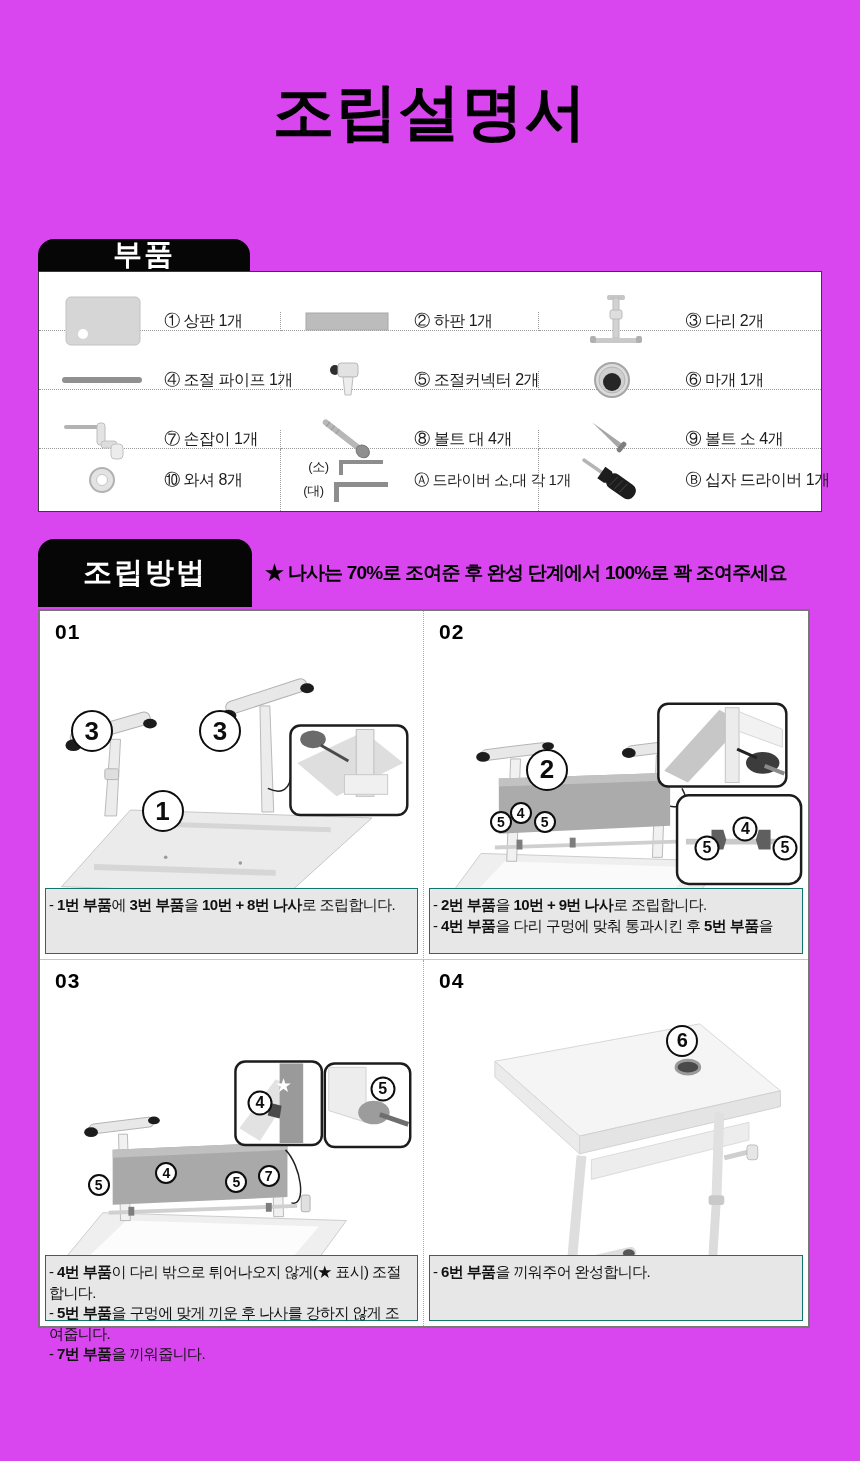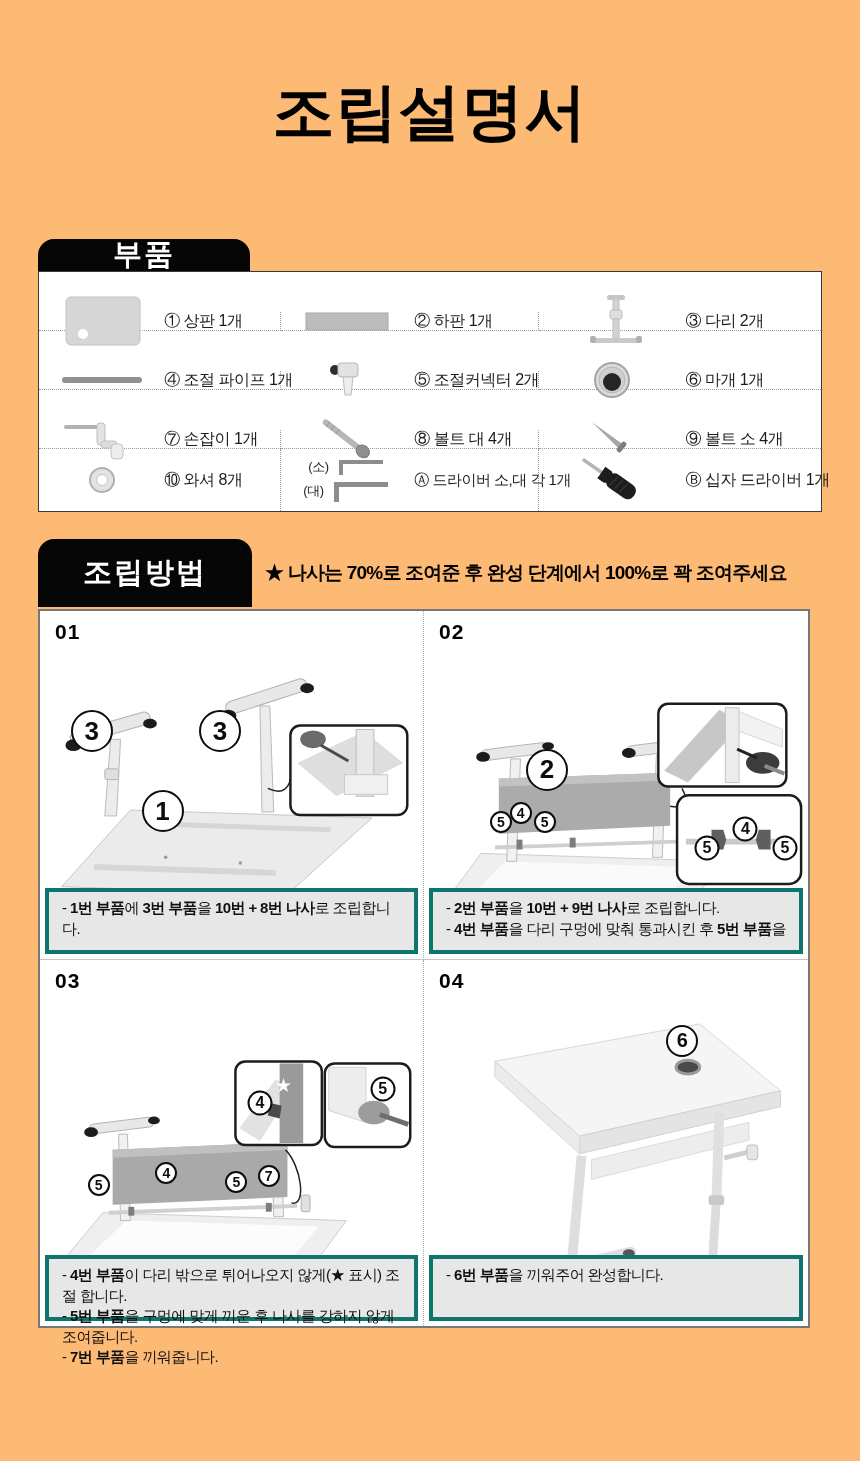--- a/index.html
+++ b/index.html
@@ -1,16 +1,16 @@
 <!DOCTYPE html>
 <html><head>
 <meta charset="utf-8">
 <style>
   html,body{margin:0;padding:0;background:#fff;}
-  .page{position:relative;width:860px;height:1461px;background:#fdba74;overflow:hidden;
+  .page{position:relative;width:860px;height:1461px;background:#d946ef;overflow:hidden;
         font-family:"Liberation Sans", sans-serif;color:#000;}
   
   .title{padding-top:76px;text-align:center;font-size:62px;font-weight:900;letter-spacing:1px;line-height:1.15;}
   
   .tab{height:32px;background:#060606;border-radius:16px 16px 0 0;color:#fff;
        display:flex;align-items:center;justify-content:center;font-size:29px;font-weight:800;letter-spacing:2px;}
   
   .parts-wrap{margin:92px 38px 0 38px;}
   .parts-tab{width:212px;}
   .parts-table{border:1.5px solid #3a3a3a;display:grid;grid-template-columns:30.9% 33% 36.1%;
@@ -30,21 +30,21 @@
   
   .steps{margin:2px 50px 0 38px;border:2px solid #777;display:grid;
          grid-template-columns:1fr 1fr;grid-template-rows:349px 366px;background:#fff;}
   .scell{position:relative;}
   .scell.c1{border-right:1px dotted #a8a8a8;}
   .scell.r1{border-bottom:1px solid #c6c6c6;}
   .snum{position:absolute;top:9px;left:15px;font-size:21px;font-weight:700;letter-spacing:1px;z-index:4;}
   .illus{position:absolute;inset:0;}
   .illus svg{width:100%;height:100%;display:block;}
   .caption{position:absolute;left:5px;right:5px;bottom:5px;height:66px;background:#e7e7e7;
-           border:4px solid #0f766e;box-sizing:border-box;padding:6px 10px 0 13px;
+           border:1px solid #0f766e;box-sizing:border-box;padding:6px 10px 0 3px;
            font-size:15px;line-height:20.5px;color:#101010;letter-spacing:-0.6px;white-space:pre-wrap;z-index:3;}
   .caption .b{font-weight:bold;}
   
   .marker{position:absolute;transform:translate(-50%,-50%);background:#fff;border:2.5px solid #0d0d0d;
           border-radius:50%;display:flex;align-items:center;justify-content:center;
           color:#0d0d0d;font-weight:800;z-index:5;box-sizing:border-box;}
   .marker.lg{width:42px;height:42px;font-size:26px;}
   .marker.md{width:32px;height:32px;font-size:20px;}
   .marker.sm{width:22px;height:22px;font-size:14px;border-width:2px;}
   .marker.in{width:25px;height:25px;font-size:16px;border-width:2px;}

